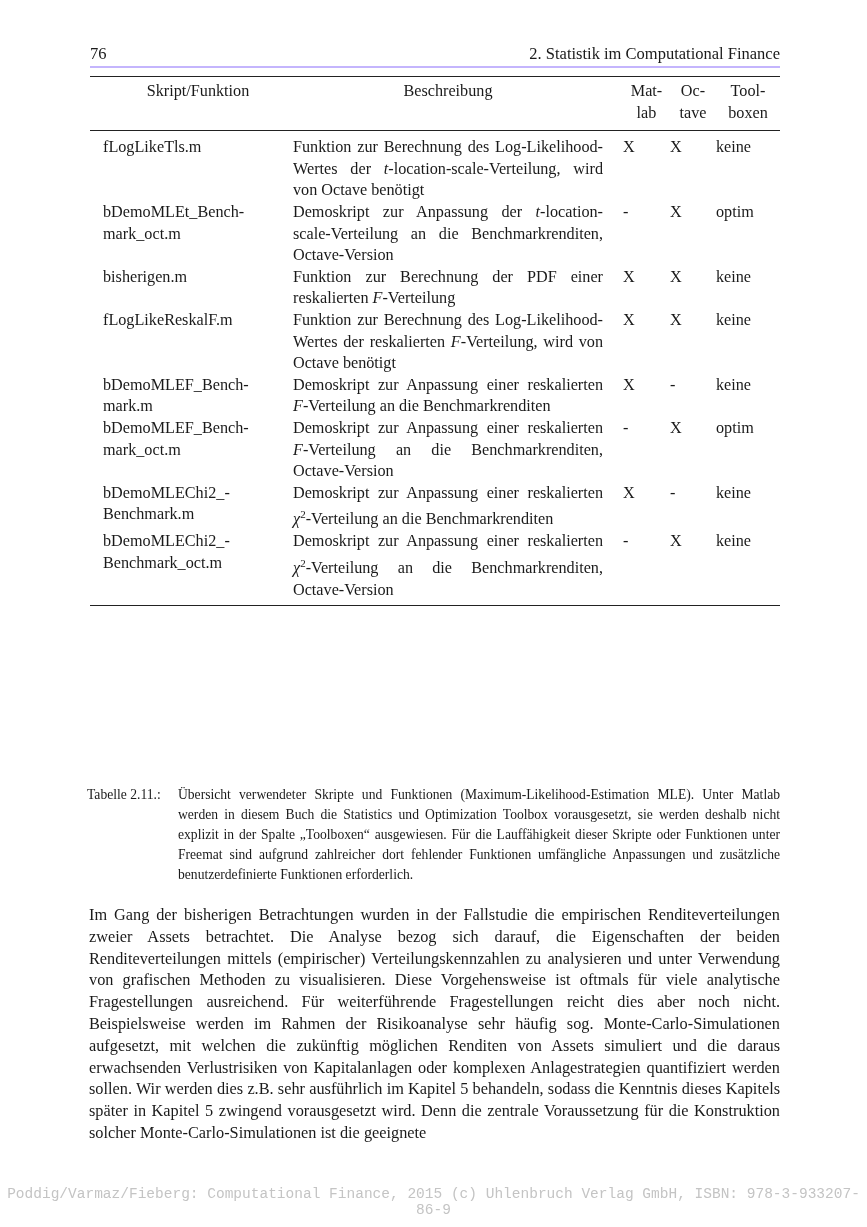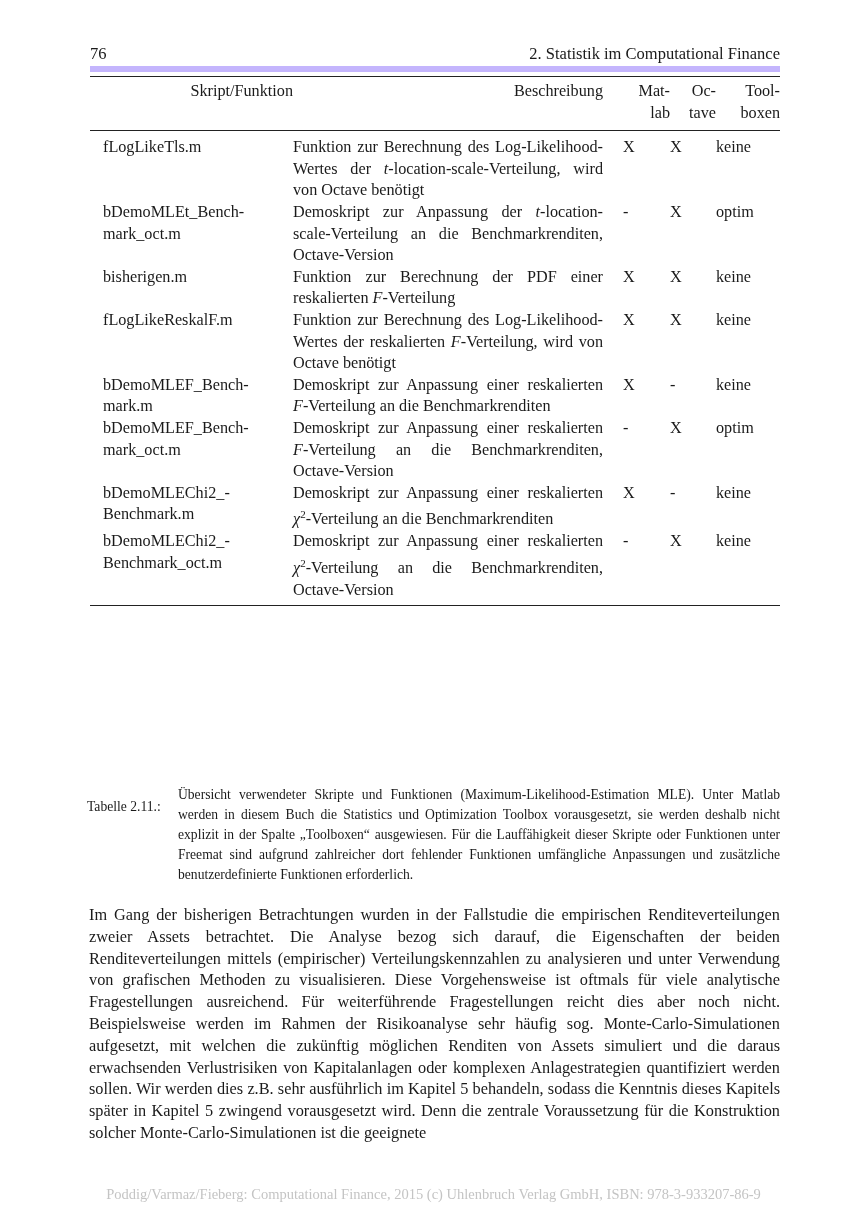--- a/index.html
+++ b/index.html
@@ -1,47 +1,47 @@
 <!DOCTYPE html>
 <html><head>
 <meta charset="utf-8">
 <style>
   html, body { margin: 0; padding: 0; background: #ffffff; }
   body { width: 867px; height: 1227px; position: relative; overflow: hidden;
          font-family: "Liberation Serif", "DejaVu Serif", serif; color: #1a1a1a; }
   .page { position: absolute; left: 90px; top: 0; width: 690px; }
   .running-head { position: absolute; top: 42px; left: 0; width: 690px; height: 24px;
-                  font-size: 16.5px; border-bottom: 6px solid #c4b5fd; }
+                  font-size: 16.5px; border-bottom: 2px solid #c4b5fd; }
   .running-head .pno { position: absolute; left: 0; top: 2px; }
   .running-head .chap { position: absolute; right: 0; top: 2px; }
 
   .tbl { position: absolute; top: 76px; left: 0; width: 690px; border-collapse: collapse;
          font-size: 16.2px; line-height: 21.6px; }
   .tbl thead tr { border-top: 1.5px solid #222; border-bottom: 1.5px solid #222; }
   .tbl tbody tr:last-child { border-bottom: 1.5px solid #222; }
-  .tbl th { font-weight: normal; text-align: right; vertical-align: top; padding: 4px 0 6px 0; }
+  .tbl th { font-weight: normal; text-align: center; vertical-align: top; padding: 4px 0 6px 0; }
   .tbl td { vertical-align: top; padding: 0; }
   .tbl tbody tr:first-child td { padding-top: 6px; }
   .tbl tbody tr:last-child td { padding-bottom: 4px; }
   .c1 { width: 190px; padding-left: 13px !important; }
   .c2 { width: 310px; text-align: justify; padding-right: 20px !important; }
   .c3 { width: 47px; }
   .c4 { width: 46px; }
   .c5 { width: auto; }
 
   .caption { position: absolute; top: 785px; left: -3px; width: 693px; font-size: 13.6px;
              line-height: 20px; }
-  .caption .lbl { position: absolute; left: 0; top: 0; margin-top: 12px; }
+  .caption .lbl { position: absolute; left: 0; top: 0; }
   .caption .txt { margin-left: 91px; text-align: justify; }
 
   .body-text { position: absolute; top: 904px; left: -1px; width: 691px; font-size: 16.3px;
                line-height: 21.8px; text-align: justify; }
 
   .watermark { position: absolute; top: 1186px; left: 0; width: 867px; text-align: center;
-               font-family: Liberation Serif, serif; font-size: 14.5px;
+               font-family: Liberation Mono, monospace; font-size: 14.5px;
                color: #c4c4c4; }
 </style>
 </head>
 <body>
 
 <div class="page">
   <div class="running-head">
     <span class="pno">76</span>
     <span class="chap">2.  Statistik im Computational Finance</span>
   </div>

